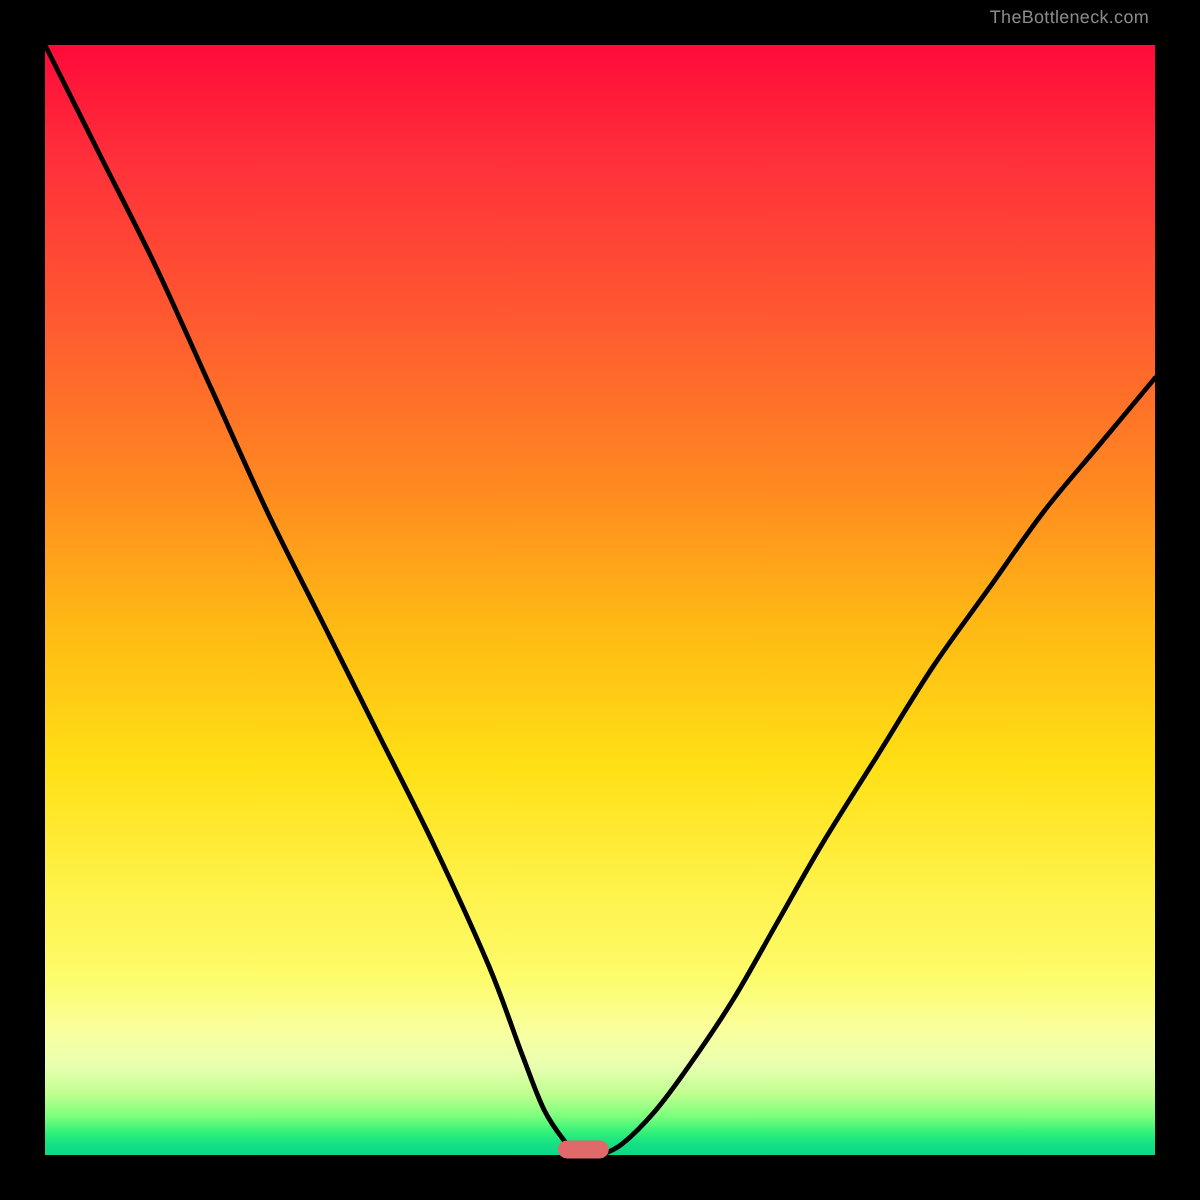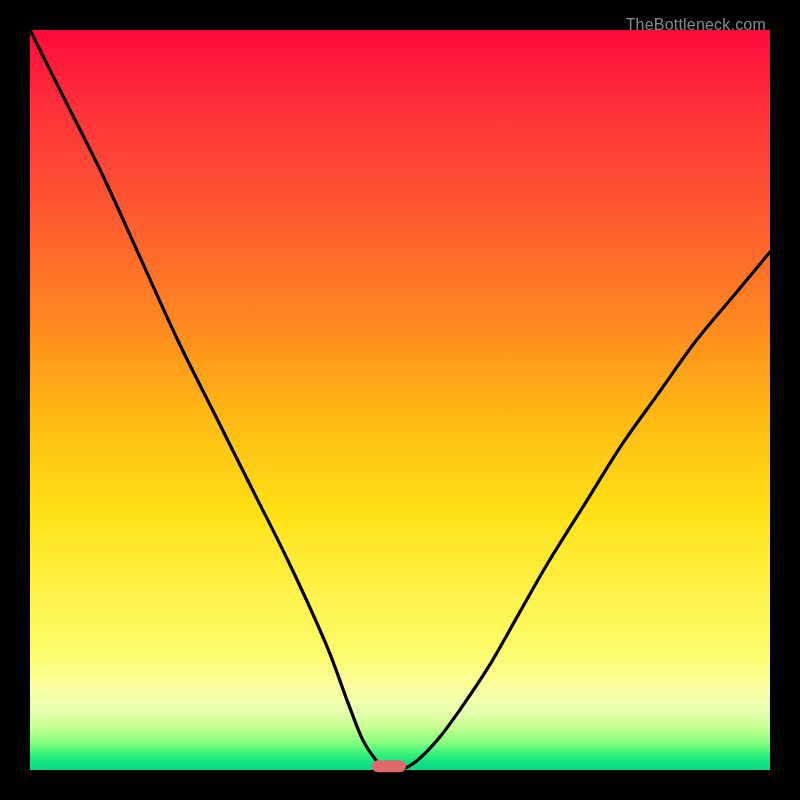--- a/index.html
+++ b/index.html
@@ -38,24 +38,24 @@
       #e8ffb0 92%,
       #c0ff90 94.5%,
       #7dff7d 96.5%,
       #30f07a 98%,
       #15e084 99%,
       #0bd889 100%
     );
   }
   .watermark {
     position: absolute;
-    top: 16px;
+    top: 4px;
     right: 34px;
     color: #8a8a8a;
-    font-size: 16px;
+    font-size: 12px;
     letter-spacing: 0.2px;
     user-select: none;
     text-align: right;
   }
   svg.curve {
     position: absolute;
     left: 0;
     top: 0;
     width: 740px;
     height: 740px;

